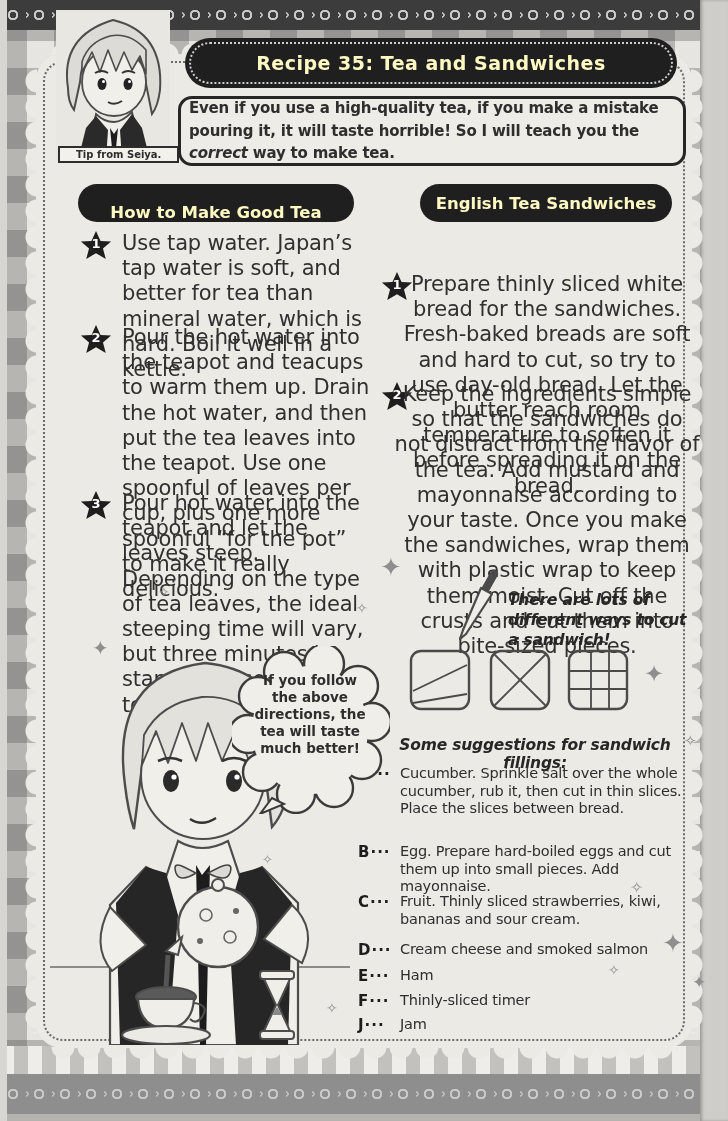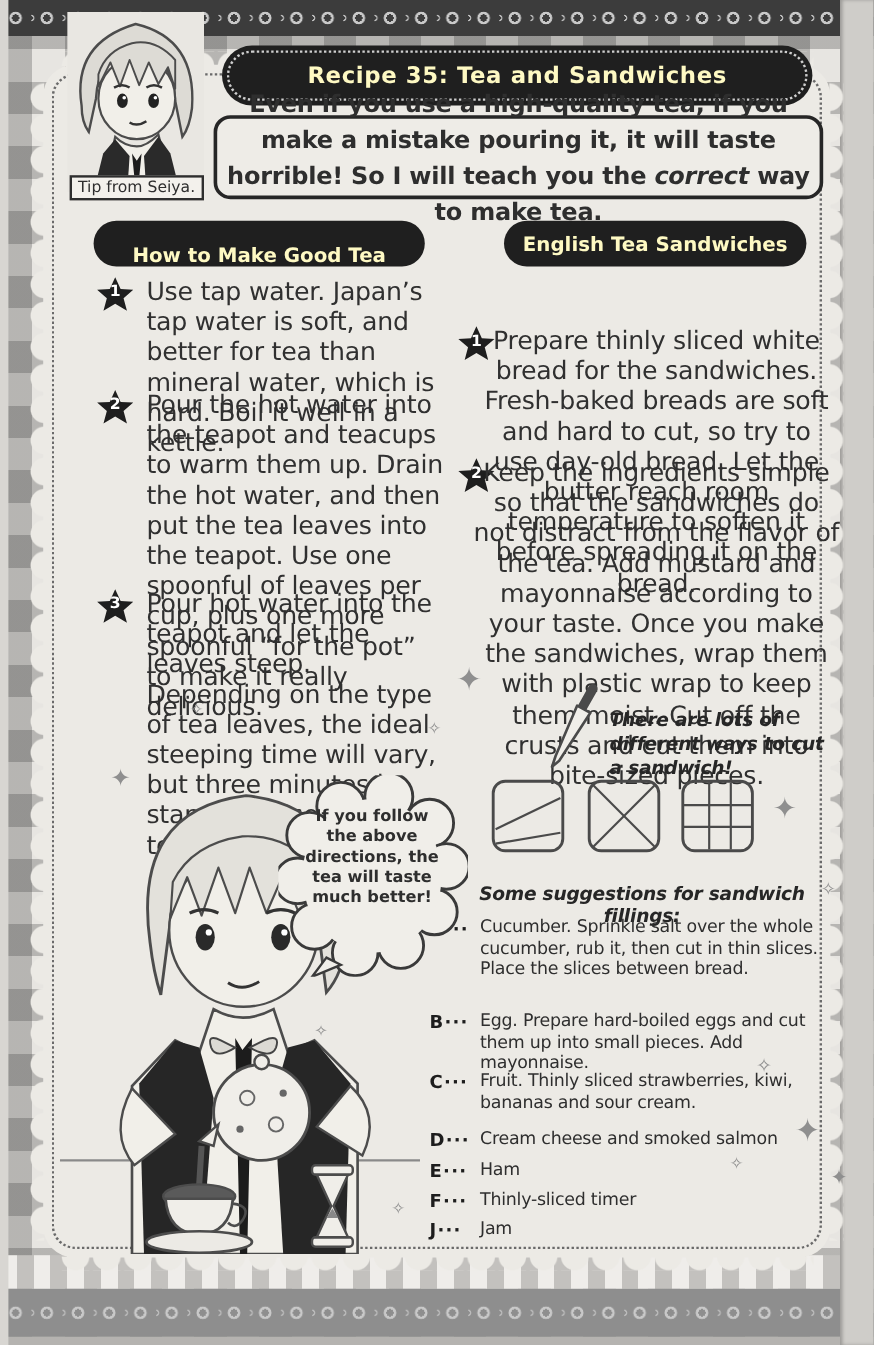--- a/index.html
+++ b/index.html
@@ -35,31 +35,31 @@
   .txt{font-size:21px;line-height:1.2;font-weight:400;letter-spacing:-.2px;color:#303030;}
   .ctr{text-align:center;}
   .bi{font-weight:bold;font-style:italic;letter-spacing:-.2px;color:#262626;}
   
   .star{width:32px;height:32px;}
   .star svg{position:absolute;left:0;top:0;}
   .star .n{position:absolute;left:0;top:6px;width:32px;text-align:center;color:#fff;font-size:13px;font-weight:bold;}
   
   .introbox{left:178px;top:96px;width:508px;height:70px;background:#eeece7;border:3px solid #262626;border-radius:14px;
     display:flex;align-items:center;justify-content:center;padding:0 8px;box-sizing:border-box;}
-  .introbox p{margin:0;font-size:20px;font-weight:600;line-height:1.5;text-align:center;letter-spacing:-.2px;}
+  .introbox p{margin:0;font-size:15px;font-weight:600;line-height:1.5;letter-spacing:-.2px;}
   
   .fill{display:flex;align-items:flex-start;}
   .fill .lt{flex:0 0 42px;font-weight:bold;font-size:15px;letter-spacing:1px;color:#1d1d1d;}
   .fill .tx{font-size:14.5px;line-height:1.22;font-weight:400;letter-spacing:-.2px;}
   
   .sp{color:#8f8f8f;}
   
   .bubtxt{position:absolute;left:18px;top:26px;width:120px;text-align:center;font-size:13.5px;line-height:1.25;font-weight:600;}
   
-  .avlabel{background:#f3f1ec;border:2px solid #2e2e2e;font-size:13px;font-weight:400;padding:1px 5px;white-space:nowrap;}
+  .avlabel{background:#f3f1ec;border:2px solid #2e2e2e;font-size:10px;font-weight:700;padding:1px 16px;white-space:nowrap;}
 </style>
 </head>
 <body>
 
 <div id="root">
 
   <div class="abs band dark" style="top:0;height:30px;"></div>
   <div class="abs stripes" style="top:1046px;height:28px;"></div>
   <div class="abs band gray" style="top:1074px;height:40px;"></div>
   <div class="abs" style="top:1114px;left:0;width:728px;height:7px;background:#b5b3b0;"></div>

